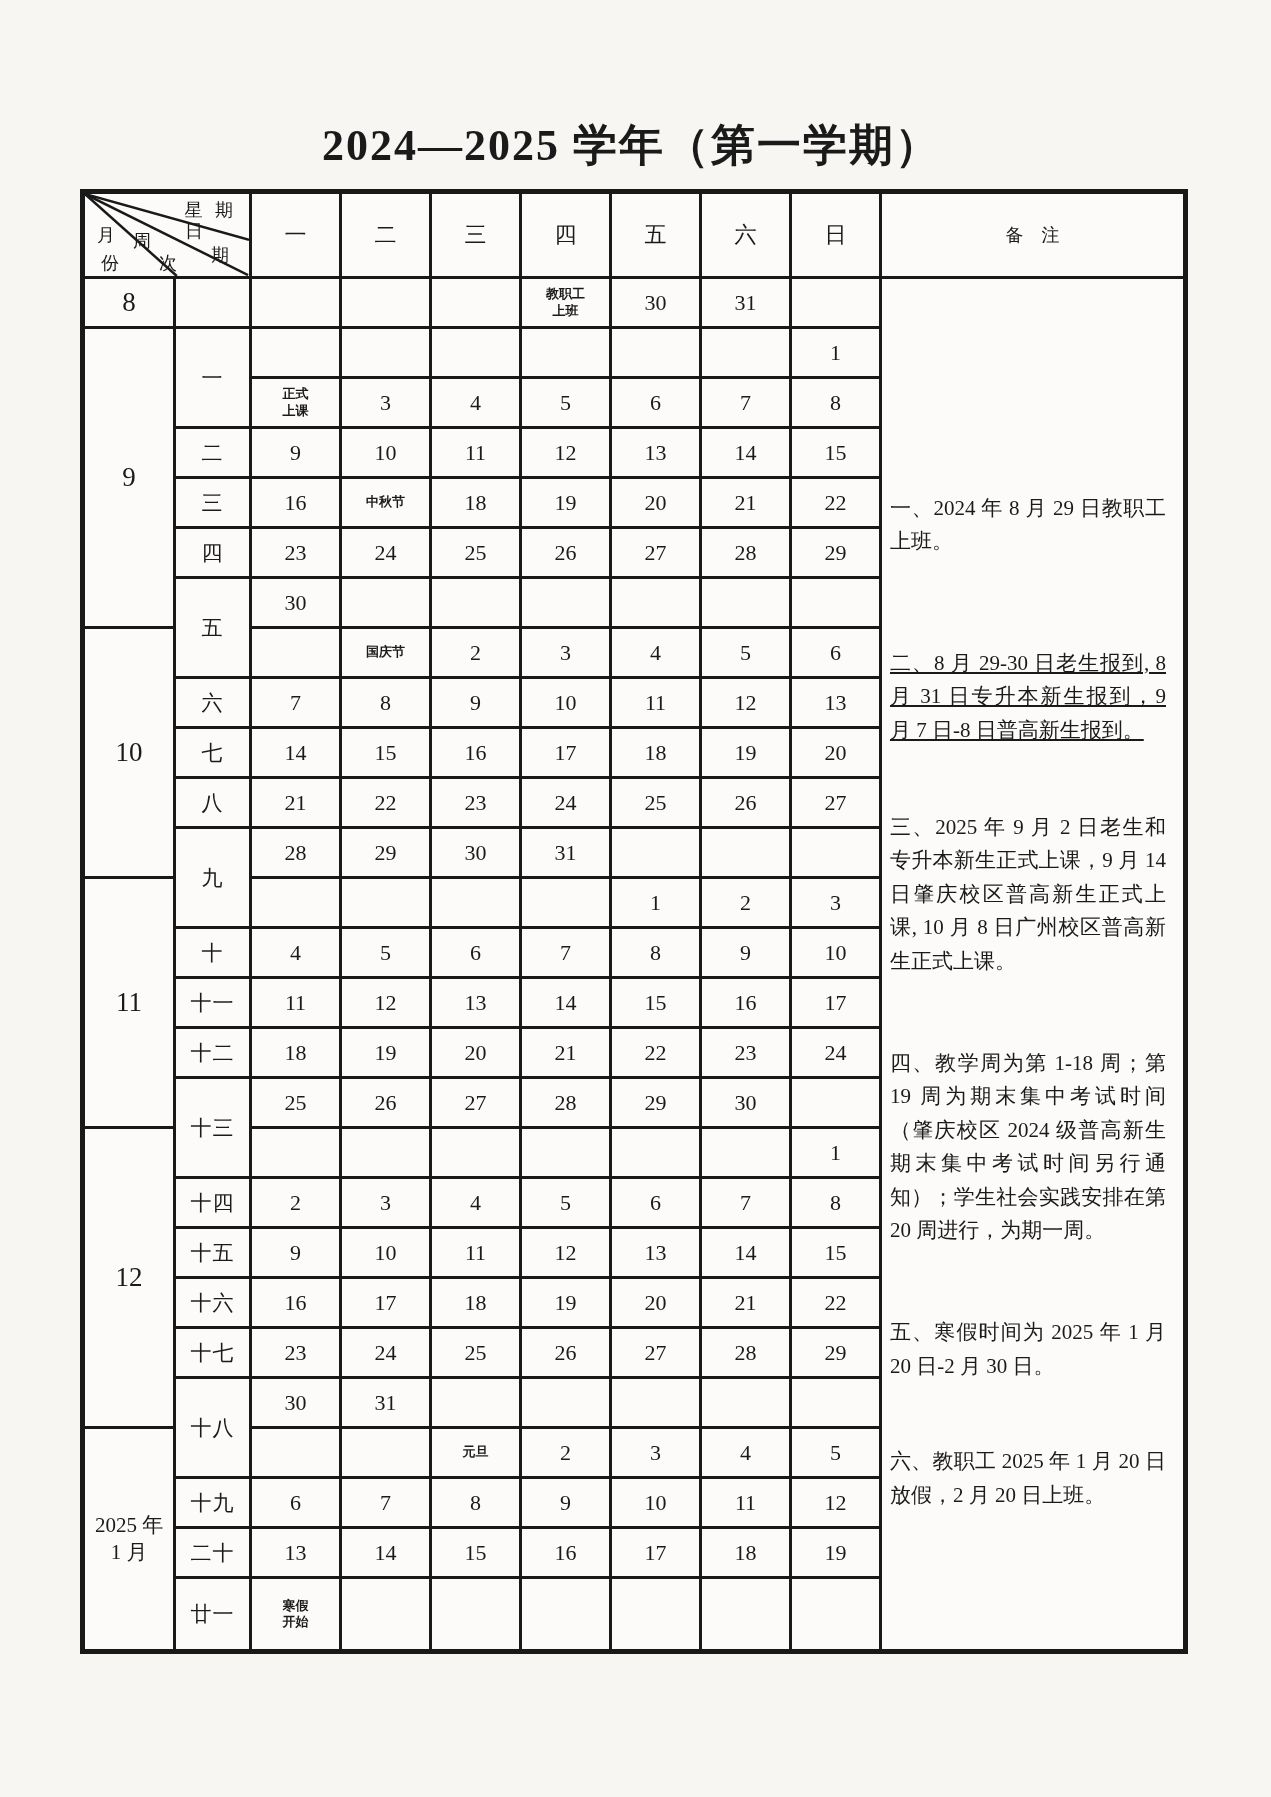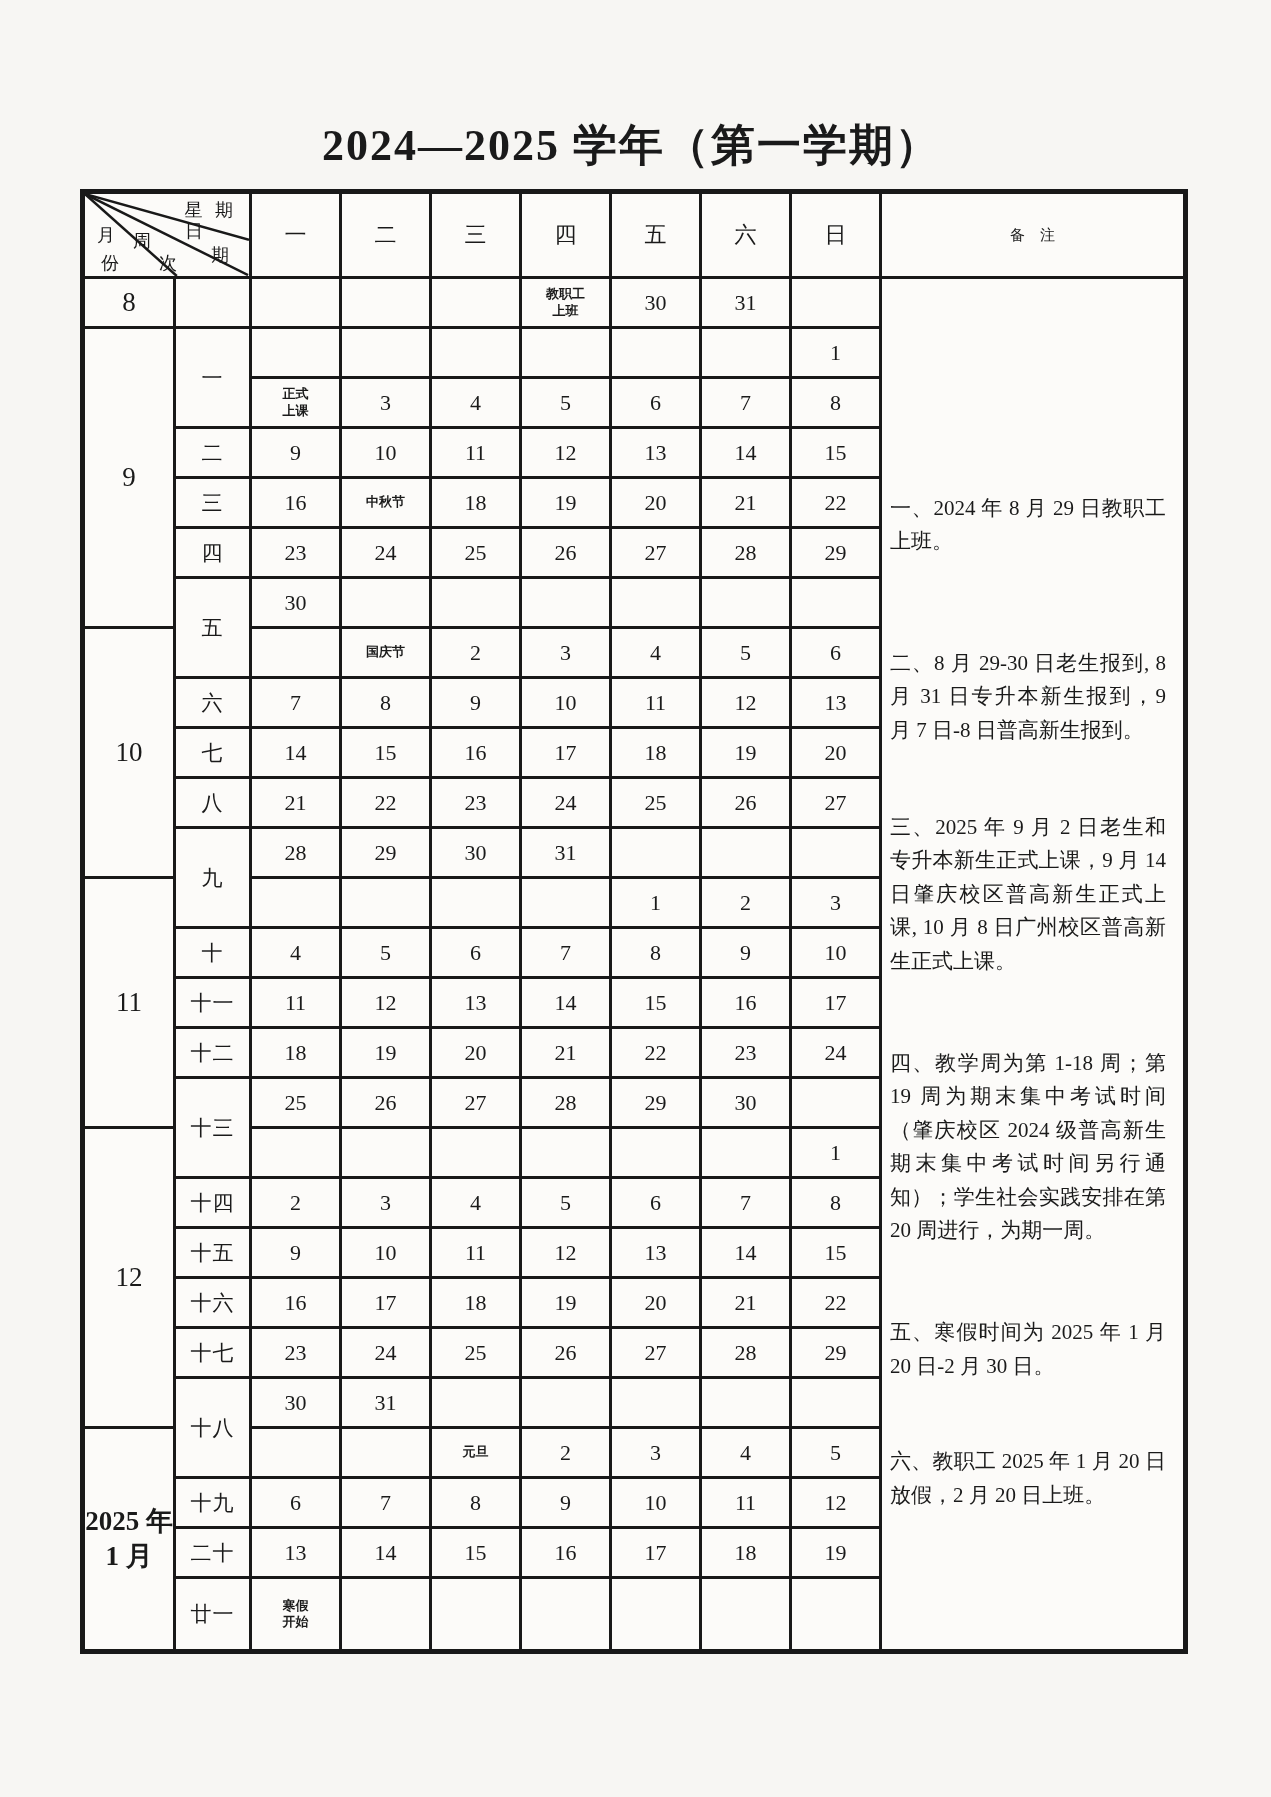--- a/index.html
+++ b/index.html
@@ -39,40 +39,40 @@
   .corner-cell .lbl{position:absolute;font-size:18px;line-height:1;white-space:pre;}
   .lbl-weekday{top:7px;right:12px;letter-spacing:4px;}
   .lbl-ri{top:28px;left:100px;}
   .lbl-qi{top:52px;left:126px;}
   .lbl-zhou{top:38px;left:48px;}
   .lbl-ci{top:60px;left:74px;}
   .lbl-yue{top:32px;left:12px;}
   .lbl-fen{top:60px;left:16px;}
 
   .day-header{font-size:22px;}
-  .remarks-header{font-size:15px;}
+  .remarks-header{font-size:18px;}
 
   
   .month-cell{font-size:27px;white-space:pre-line;line-height:1.3;}
-  .month-cell.small{font-size:27px;font-weight:700;}
+  .month-cell.small{font-size:21px;font-weight:400;}
   .week-cell{font-size:21px;letter-spacing:1px;}
   .day-cell{font-size:22px;}
   .day-cell.event{
     font-family:"Liberation Sans","DejaVu Sans",sans-serif;
     font-weight:700;font-size:13px;line-height:1.25;
     white-space:pre-line;
   }
   .remarks-cell{vertical-align:top;text-align:left;}
   .remarks-body{padding:96px 17px 20px 8px;}
   .note{
     font-size:21px;line-height:1.6;
     text-align:justify;
     font-family:"Liberation Serif","DejaVu Serif",serif;
   }
-  .note.n2{margin-top:88px;}
+  .note.n2{margin-top:88px;text-decoration:underline;}
   .note.n3{margin-top:63px;}
   .note.n4{margin-top:68px;}
   .note.n5{margin-top:68px;}
   .note.n6{margin-top:62px;}
 </style>
 </head>
 <body>
 
 <div class="page">
 

